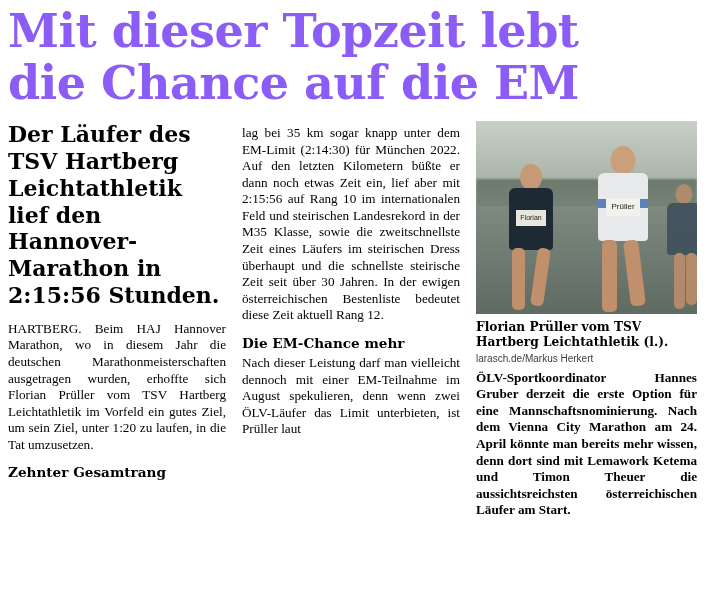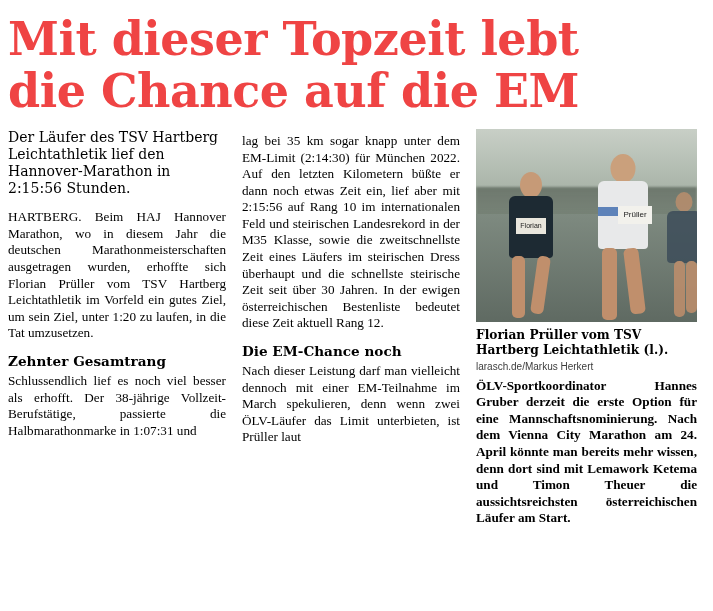--- a/index.html
+++ b/index.html
@@ -20,43 +20,43 @@
     height: 611px;
     box-sizing: border-box;
     padding: 6px 8px 0 8px;
   }
   .headline {
     font-family: "DejaVu Serif", serif;
     font-weight: bold;
     font-size: 46px;
     line-height: 1.12;
     letter-spacing: -0.5px;
-    margin: 8px 0 12px 0;
-    color: #ef4444;
+    margin: 0 0 12px 0;
+    color: #8b5cf6;
   }
   .headline .hl-line {
     display: block;
   }
   .columns {
     display: flex;
     gap: 16px;
     align-items: flex-start;
   }
   .col {
     width: 218px;
     flex: 0 0 218px;
   }
   .col-3 {
     width: 221px;
     flex: 0 0 221px;
   }
   .lead {
     font-family: "DejaVu Serif", serif;
-    font-weight: normal;
-    font-size: 14px;
+    font-weight: bold;
+    font-size: 22px;
     line-height: 1.22;
     margin: 0 0 12px 0;
   }
   p.body {
     font-size: 13.2px;
     line-height: 1.255;
     text-align: justify;
     margin: 4px 0 0 0;
     hyphens: auto;
   }
@@ -138,21 +138,21 @@
     position: absolute;
     left: 0; right: 0; top: 26px; height: 9px;
     background: #2f5fa8;
     opacity: 0.75;
   }
   .runner-b .bib {
     position: absolute;
     top: 52px; left: 50%; transform: translateX(-50%);
     width: 34px; height: 18px; background: #f2f1ec;
     font-family: "Liberation Sans", sans-serif;
-    font-size: 8px; color: #222; text-align: center; line-height: 18px; margin-left: 12px;
+    font-size: 8px; color: #222; text-align: center; line-height: 18px;
   }
   .runner-b .legL { left: 22px; top: 94px; height: 72px; width: 15px; }
   .runner-b .legR { left: 47px; top: 94px; height: 66px; width: 15px; transform: rotate(-7deg); }
   .runner-c { left: 188px; width: 40px; height: 130px; opacity: 0.85; }
   .runner-c .head { width: 17px; height: 20px; background: #b98e6d; }
   .runner-c .torso { top: 19px; height: 52px; width: 34px; background: #3c4c59; }
   .runner-c .legL { left: 10px; top: 69px; height: 56px; width: 11px; }
   .runner-c .legR { left: 22px; top: 69px; height: 52px; width: 11px; }
   .caption {
     font-family: "DejaVu Serif", serif;
@@ -182,27 +182,26 @@
     <span class="hl-line">Mit dieser Topzeit lebt</span>
     <span class="hl-line">die Chance auf die EM</span>
   </h1>
 
   <div class="columns">
 
     <div class="col">
       <p class="lead">Der Läufer des TSV Hartberg Leichtathletik lief den Hannover-Marathon in 2:15:56 Stunden.</p>
       <p class="body">HARTBERG. Beim HAJ Hannover Marathon, wo in diesem Jahr die deutschen Marathonmeisterschaften ausgetragen wurden, erhoffte sich Florian Prüller vom TSV Hartberg Leichtathletik im Vorfeld ein gutes Ziel, um sein Ziel, unter 1:20 zu laufen, in die Tat umzusetzen.</p>
       <h2 class="subhead">Zehnter Gesamtrang</h2>
-      <p class="body">Schlussendlich lief es noch viel besser als erhofft. Der 38-jährige Vollzeit-Berufstätige, passierte die Halbmarathonmarke in 1:07:31 und</p>
     </div>
 
     <div class="col">
       <p class="body">lag bei 35 km sogar knapp unter dem EM-Limit (2:14:30) für München 2022. Auf den letzten Kilometern büßte er dann noch etwas Zeit ein, lief aber mit 2:15:56 auf Rang 10 im internationalen Feld und steirischen Landesrekord in der M35 Klasse, sowie die zweitschnellste Zeit eines Läufers im steirischen Dress überhaupt und die schnellste steirische Zeit seit über 30 Jahren. In der ewigen österreichischen Bestenliste bedeutet diese Zeit aktuell Rang 12.</p>
-      <h2 class="subhead">Die EM-Chance noch</h2>
-      <p class="body">Nach dieser Leistung darf man vielleicht dennoch mit einer EM-Teilnahme im March spekulieren, denn wenn zwei ÖLV-Läufer das Limit unterbieten, ist Prüller laut</p>
+      <h2 class="subhead">Die EM-Chance mehr</h2>
+      <p class="body">Nach dieser Leistung darf man vielleicht dennoch mit einer EM-Teilnahme im August spekulieren, denn wenn zwei ÖLV-Läufer das Limit unterbieten, ist Prüller laut</p>
     </div>
 
     <div class="col col-3">
       <div class="photo">
         <div class="sky"></div>
         <div class="crowd"></div>
         <div class="road"></div>
         <div class="runner runner-a">
           <div class="head"></div>
           <div class="torso"></div>

